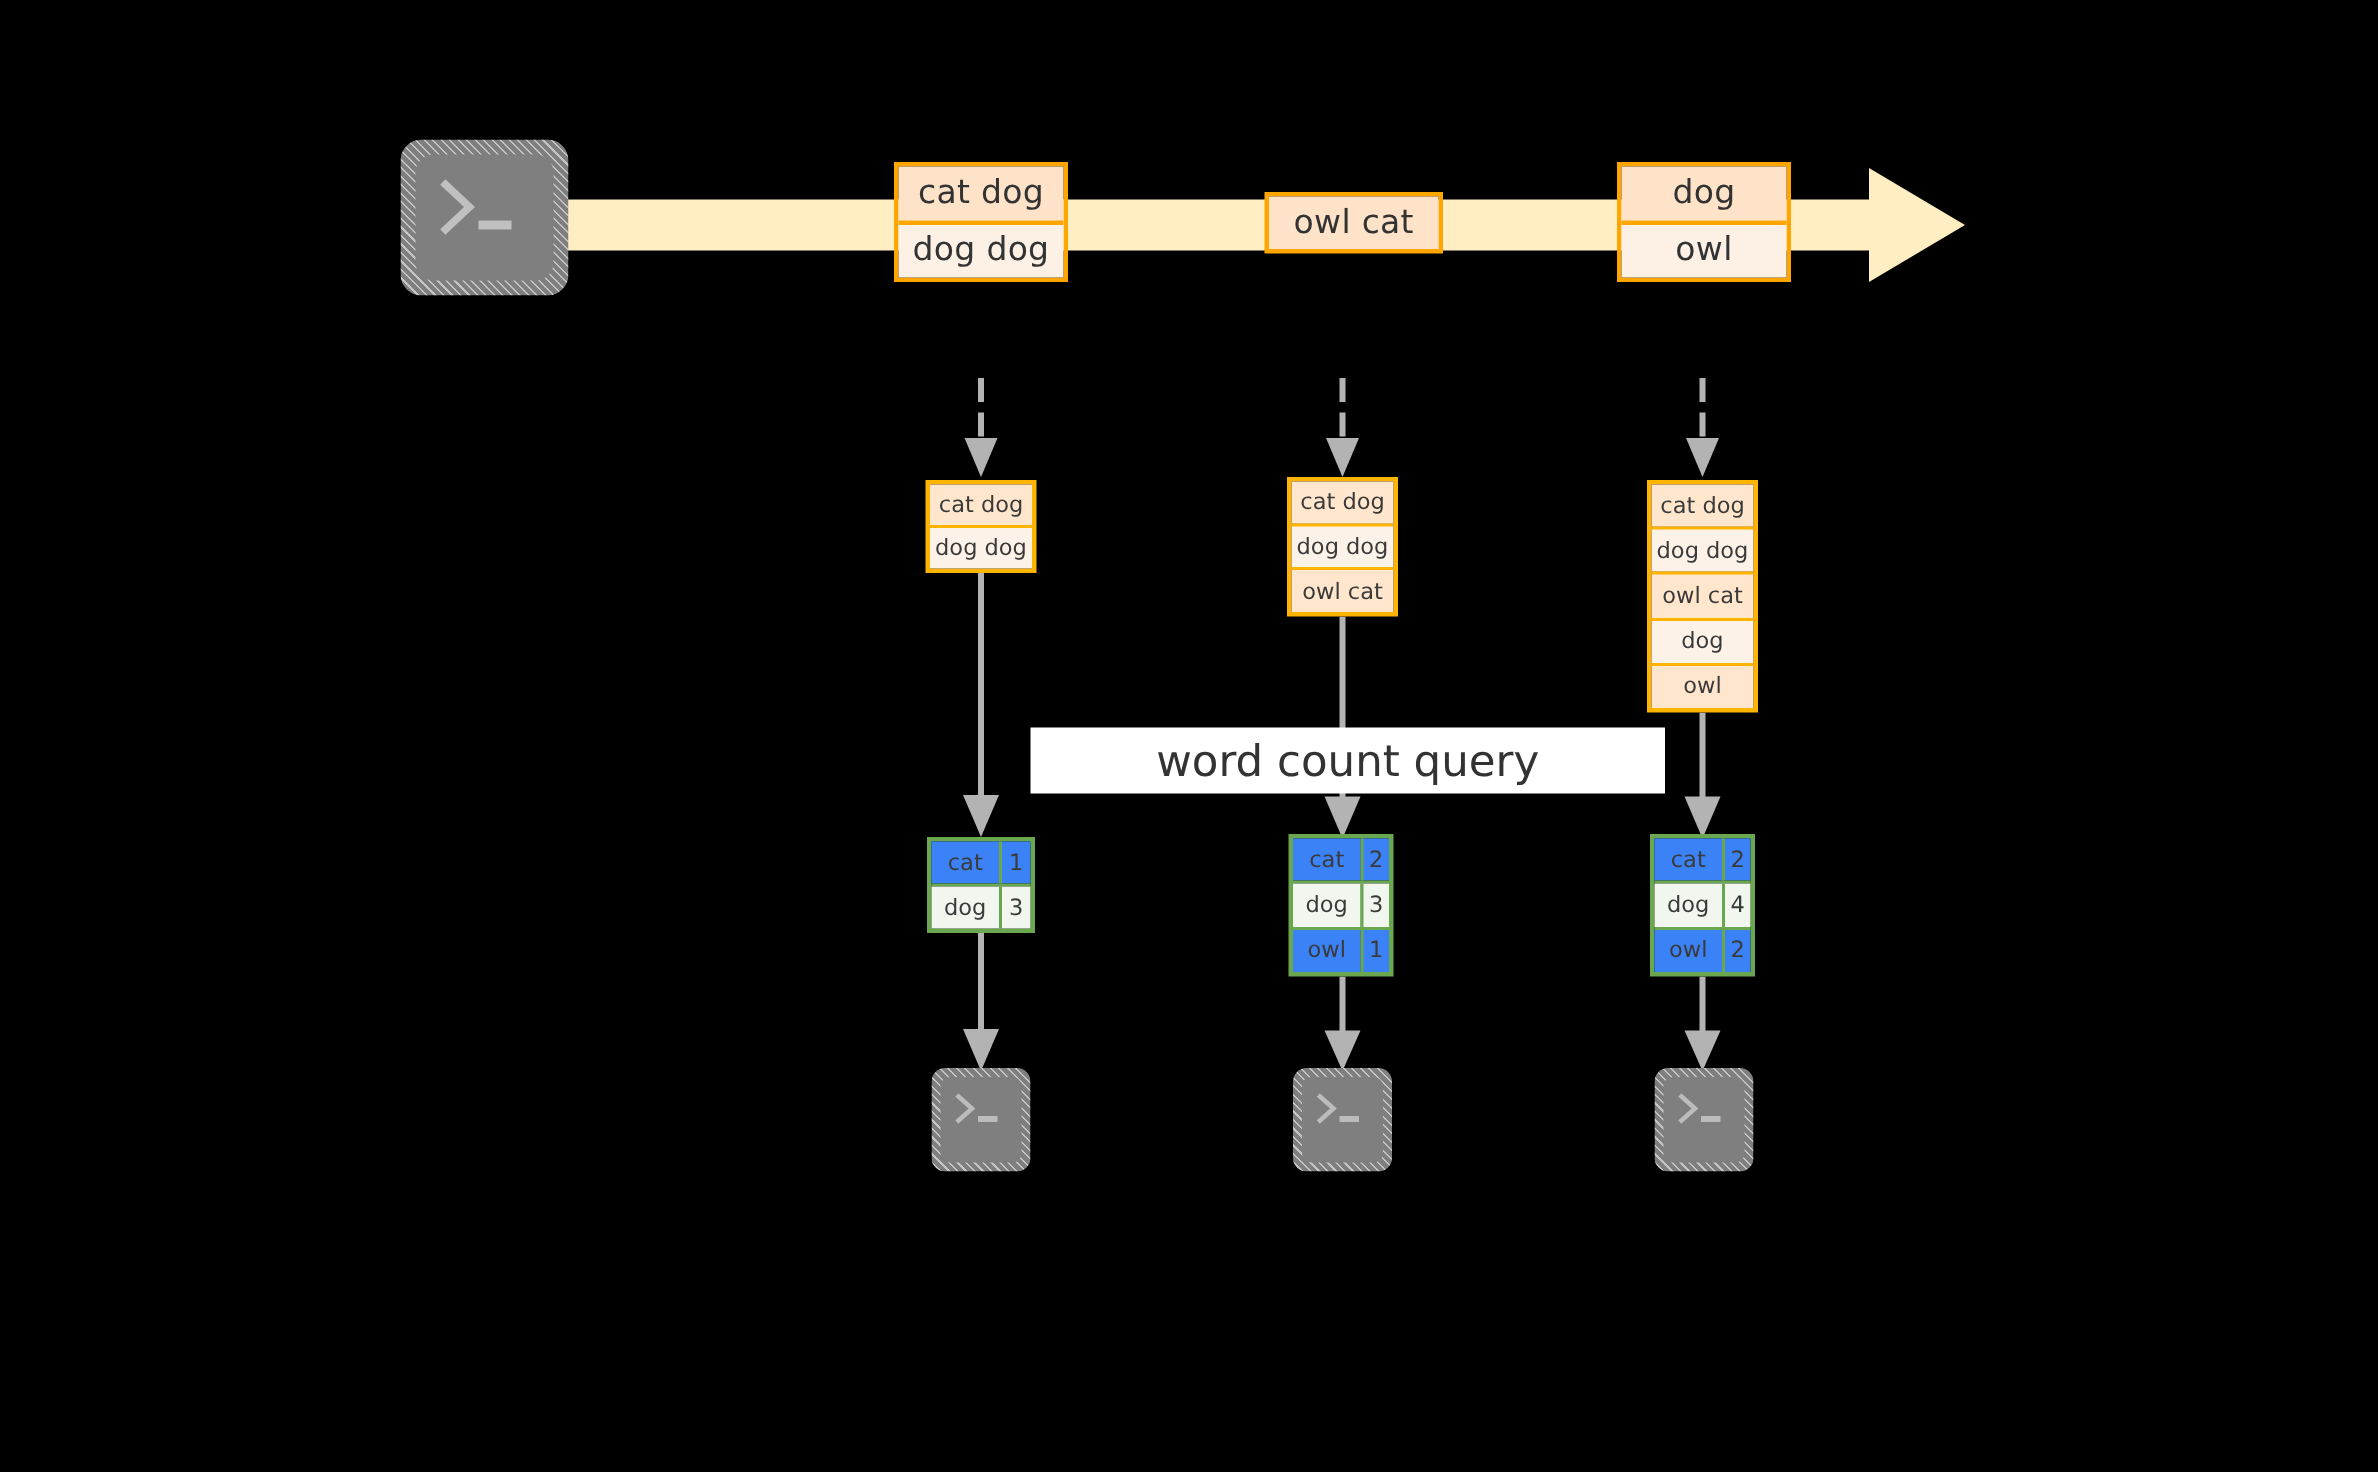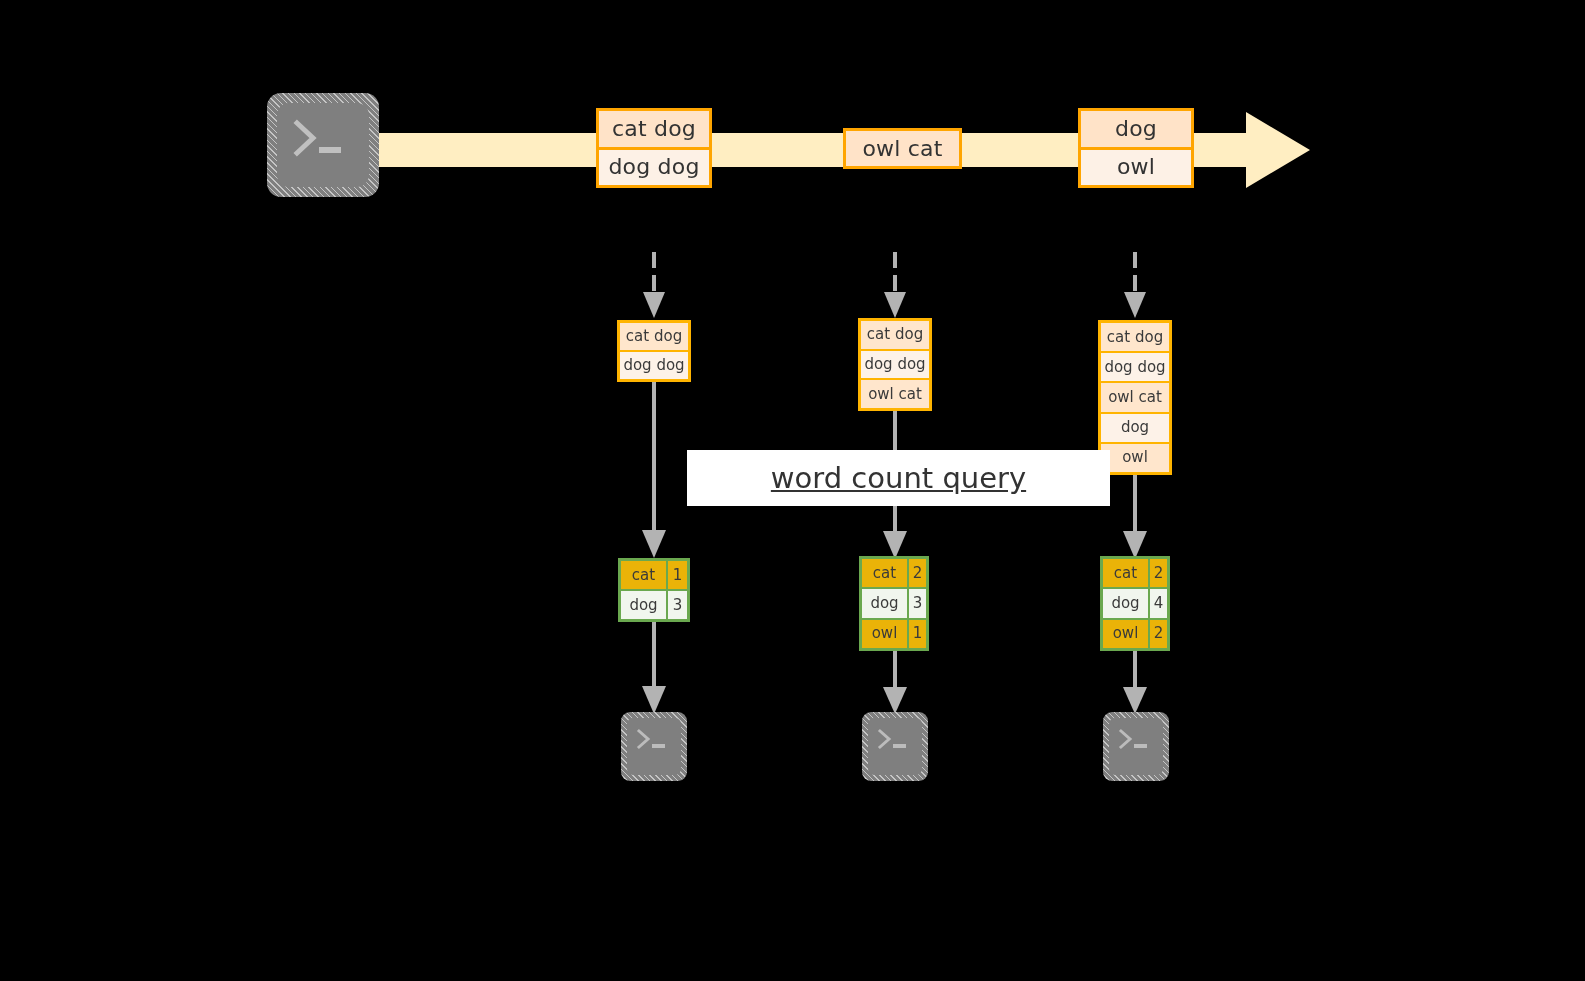--- a/index.html
+++ b/index.html
@@ -105,21 +105,21 @@
   .table .tc {
     display: flex;
     align-items: center;
     justify-content: center;
     color: #3a3a3a;
     font-size: 15px;
     line-height: 1;
   }
   .table .tc.key { flex: 0 0 45px; }
   .table .tc.val { flex: 1 1 auto; border-left: 2px solid #6aa84f; }
-  .table .trow.dark  .tc { background: #eab308; }
+  .table .trow.dark  .tc { background: #3b82f6; }
   .table .trow.light .tc { background: #f1f6ee; }
 
   
   .banner {
     position: absolute;
     background: #ffffff;
     display: flex;
     align-items: center;
     justify-content: center;
     color: #333333;
@@ -199,21 +199,21 @@
   </svg>
   <svg class="conn" style="left:878px; top:411px; width:34px; height:152px;" viewBox="0 0 34 152">
     <line x1="17" y1="0" x2="17" y2="124" stroke="#b3b3b3" stroke-width="4"></line>
     <path d="M 5 120 L 29 120 L 17 148 Z" fill="#b3b3b3"></path>
   </svg>
   <svg class="conn" style="left:1118px; top:475px; width:34px; height:88px;" viewBox="0 0 34 88">
     <line x1="17" y1="0" x2="17" y2="60" stroke="#b3b3b3" stroke-width="4"></line>
     <path d="M 5 56 L 29 56 L 17 84 Z" fill="#b3b3b3"></path>
   </svg>
 
-  <div class="banner" style="left:687px; top:450px; width:423px; height:56px;text-decoration:underline;">
+  <div class="banner" style="left:687px; top:485px; width:423px; height:44px;">
     <span>word count query</span>
   </div>
 
   <div class="table" style="left:618px; top:558px; width:72px; height:64px;">
     <div class="trow dark">
       <div class="tc key">cat</div>
       <div class="tc val">1</div>
     </div>
     <div class="trow light">
       <div class="tc key">dog</div>

